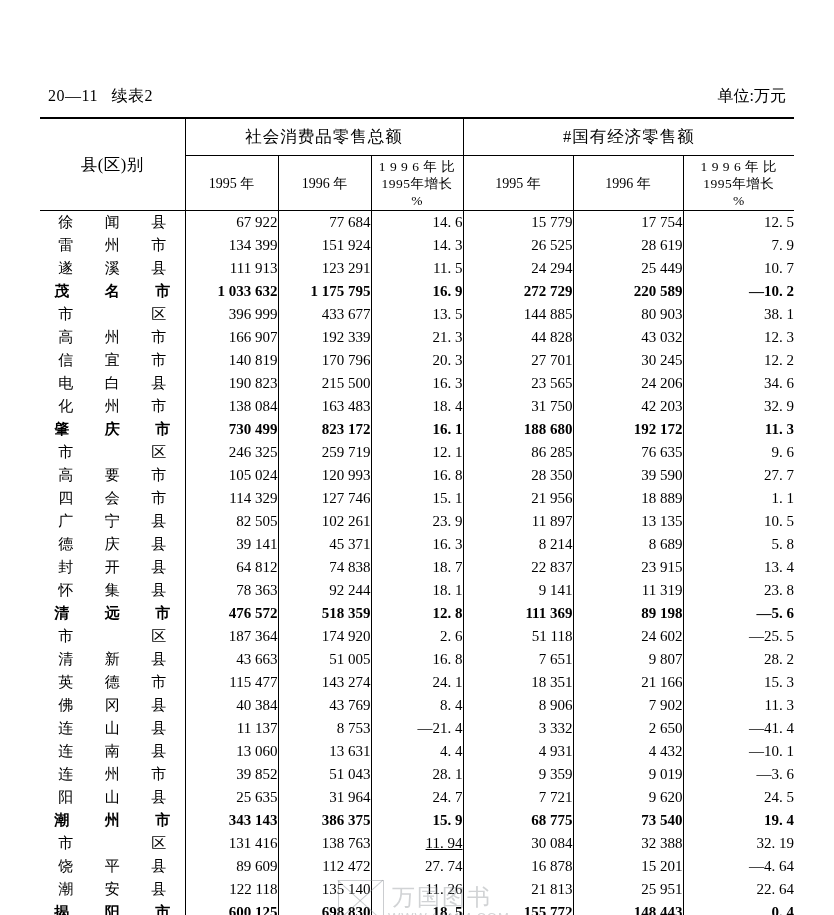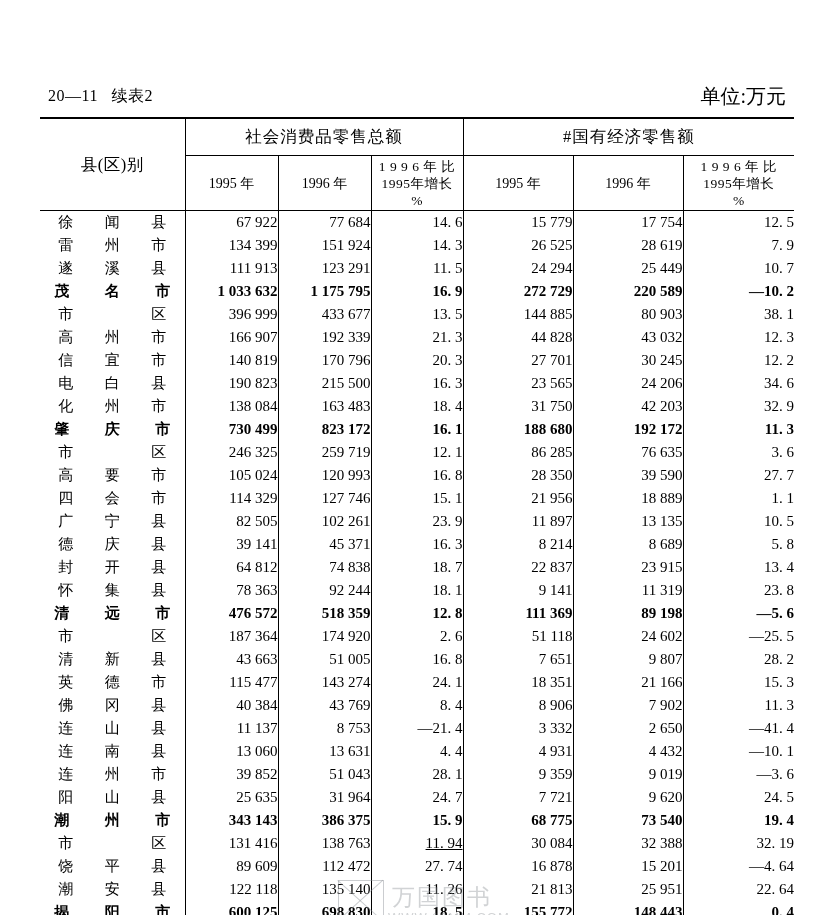--- a/index.html
+++ b/index.html
@@ -34,21 +34,21 @@
     display: flex;
     align-items: center;
     justify-content: space-between;
   }
   .tbl-no {
     font-size: 16px;
     letter-spacing: 0.5px;
     white-space: pre;
   }
   .unit {
-    font-size: 20px;
+    font-size: 16px;
     white-space: pre;
   }
 
   
   .tbl-wrap {
     position: absolute;
     left: 40px;
     top: 94px;
     width: 754px;
   }
@@ -322,21 +322,21 @@
             <td class="num bodyline">192 172</td>
             <td class="num bodyline">11. 3</td>
           </tr>
           <tr class="data">
             <td class="name"><span class="nm">市区</span></td>
             <td class="num bodyline">246 325</td>
             <td class="num bodyline">259 719</td>
             <td class="num bodyline right-thick" style="border-right: 1.8px solid rgb(0, 0, 0);">12. 1</td>
             <td class="num bodyline-thick">86 285</td>
             <td class="num bodyline">76 635</td>
-            <td class="num bodyline">3. 6</td>
+            <td class="num bodyline">9. 6</td>
           </tr>
           <tr class="data">
             <td class="name"><span class="nm">高要市</span></td>
             <td class="num bodyline">105 024</td>
             <td class="num bodyline">120 993</td>
             <td class="num bodyline right-thick" style="border-right: 1.8px solid rgb(0, 0, 0);">16. 8</td>
             <td class="num bodyline-thick">28 350</td>
             <td class="num bodyline">39 590</td>
             <td class="num bodyline">27. 7</td>
           </tr>

